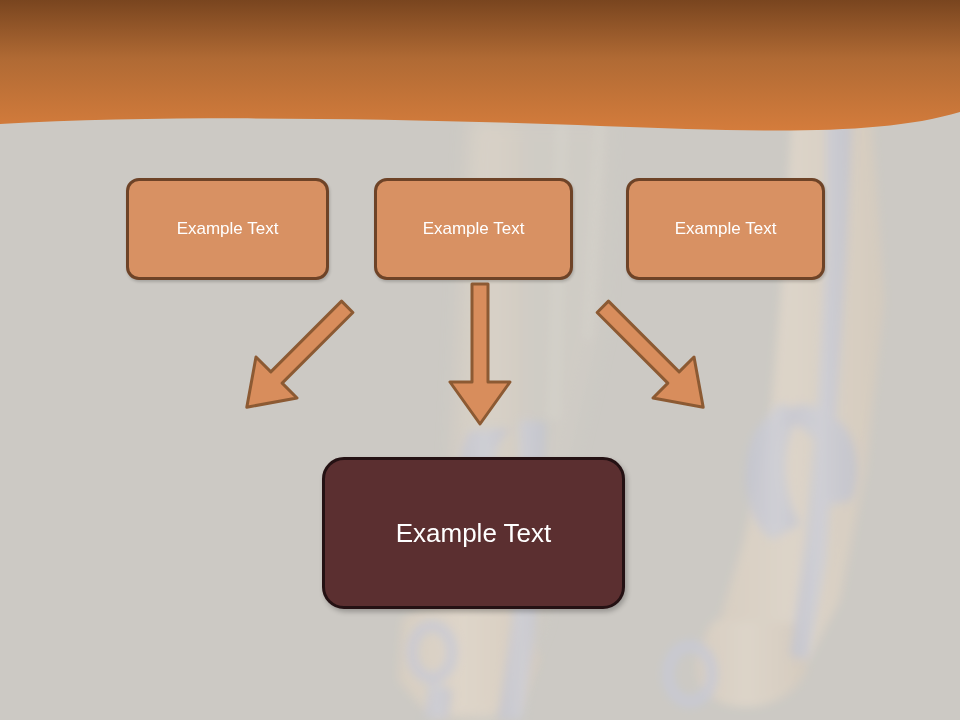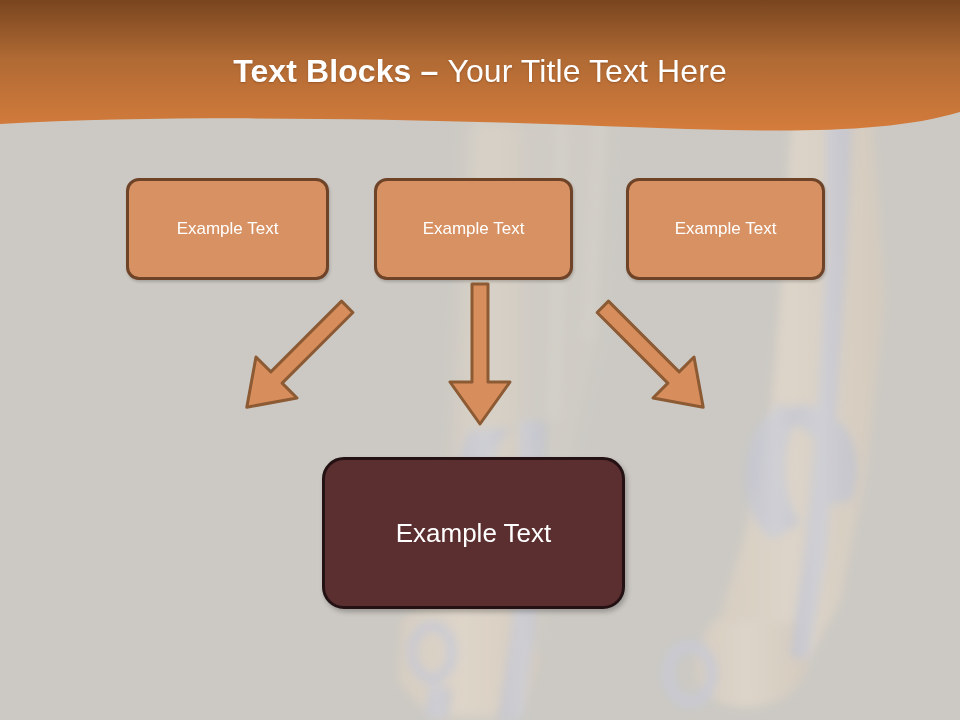--- a/index.html
+++ b/index.html
@@ -163,23 +163,20 @@
           <stop offset="45%" stop-color="#b06a34"></stop>
           <stop offset="100%" stop-color="#d47c3c"></stop>
         </linearGradient>
       </defs>
       <path d="M0 0 L960 0 L960 112
                C 880 136, 760 132, 600 126
                C 420 119, 180 114, 0 124 Z" fill="url(#hdrG)"></path>
     </svg>
   </div>
 
-  <div class="title">
-    <span class="t-bold">Text Blocks</span><span class="t-dash"> – </span><span class="t-rest">Your Title Text Here</span>
-  </div>
 
   <div class="box-top" id="box-top-1">
     <span>Example Text</span>
   </div>
   <div class="box-top" id="box-top-2">
     <span>Example Text</span>
   </div>
   <div class="box-top" id="box-top-3">
     <span>Example Text</span>
   </div>

